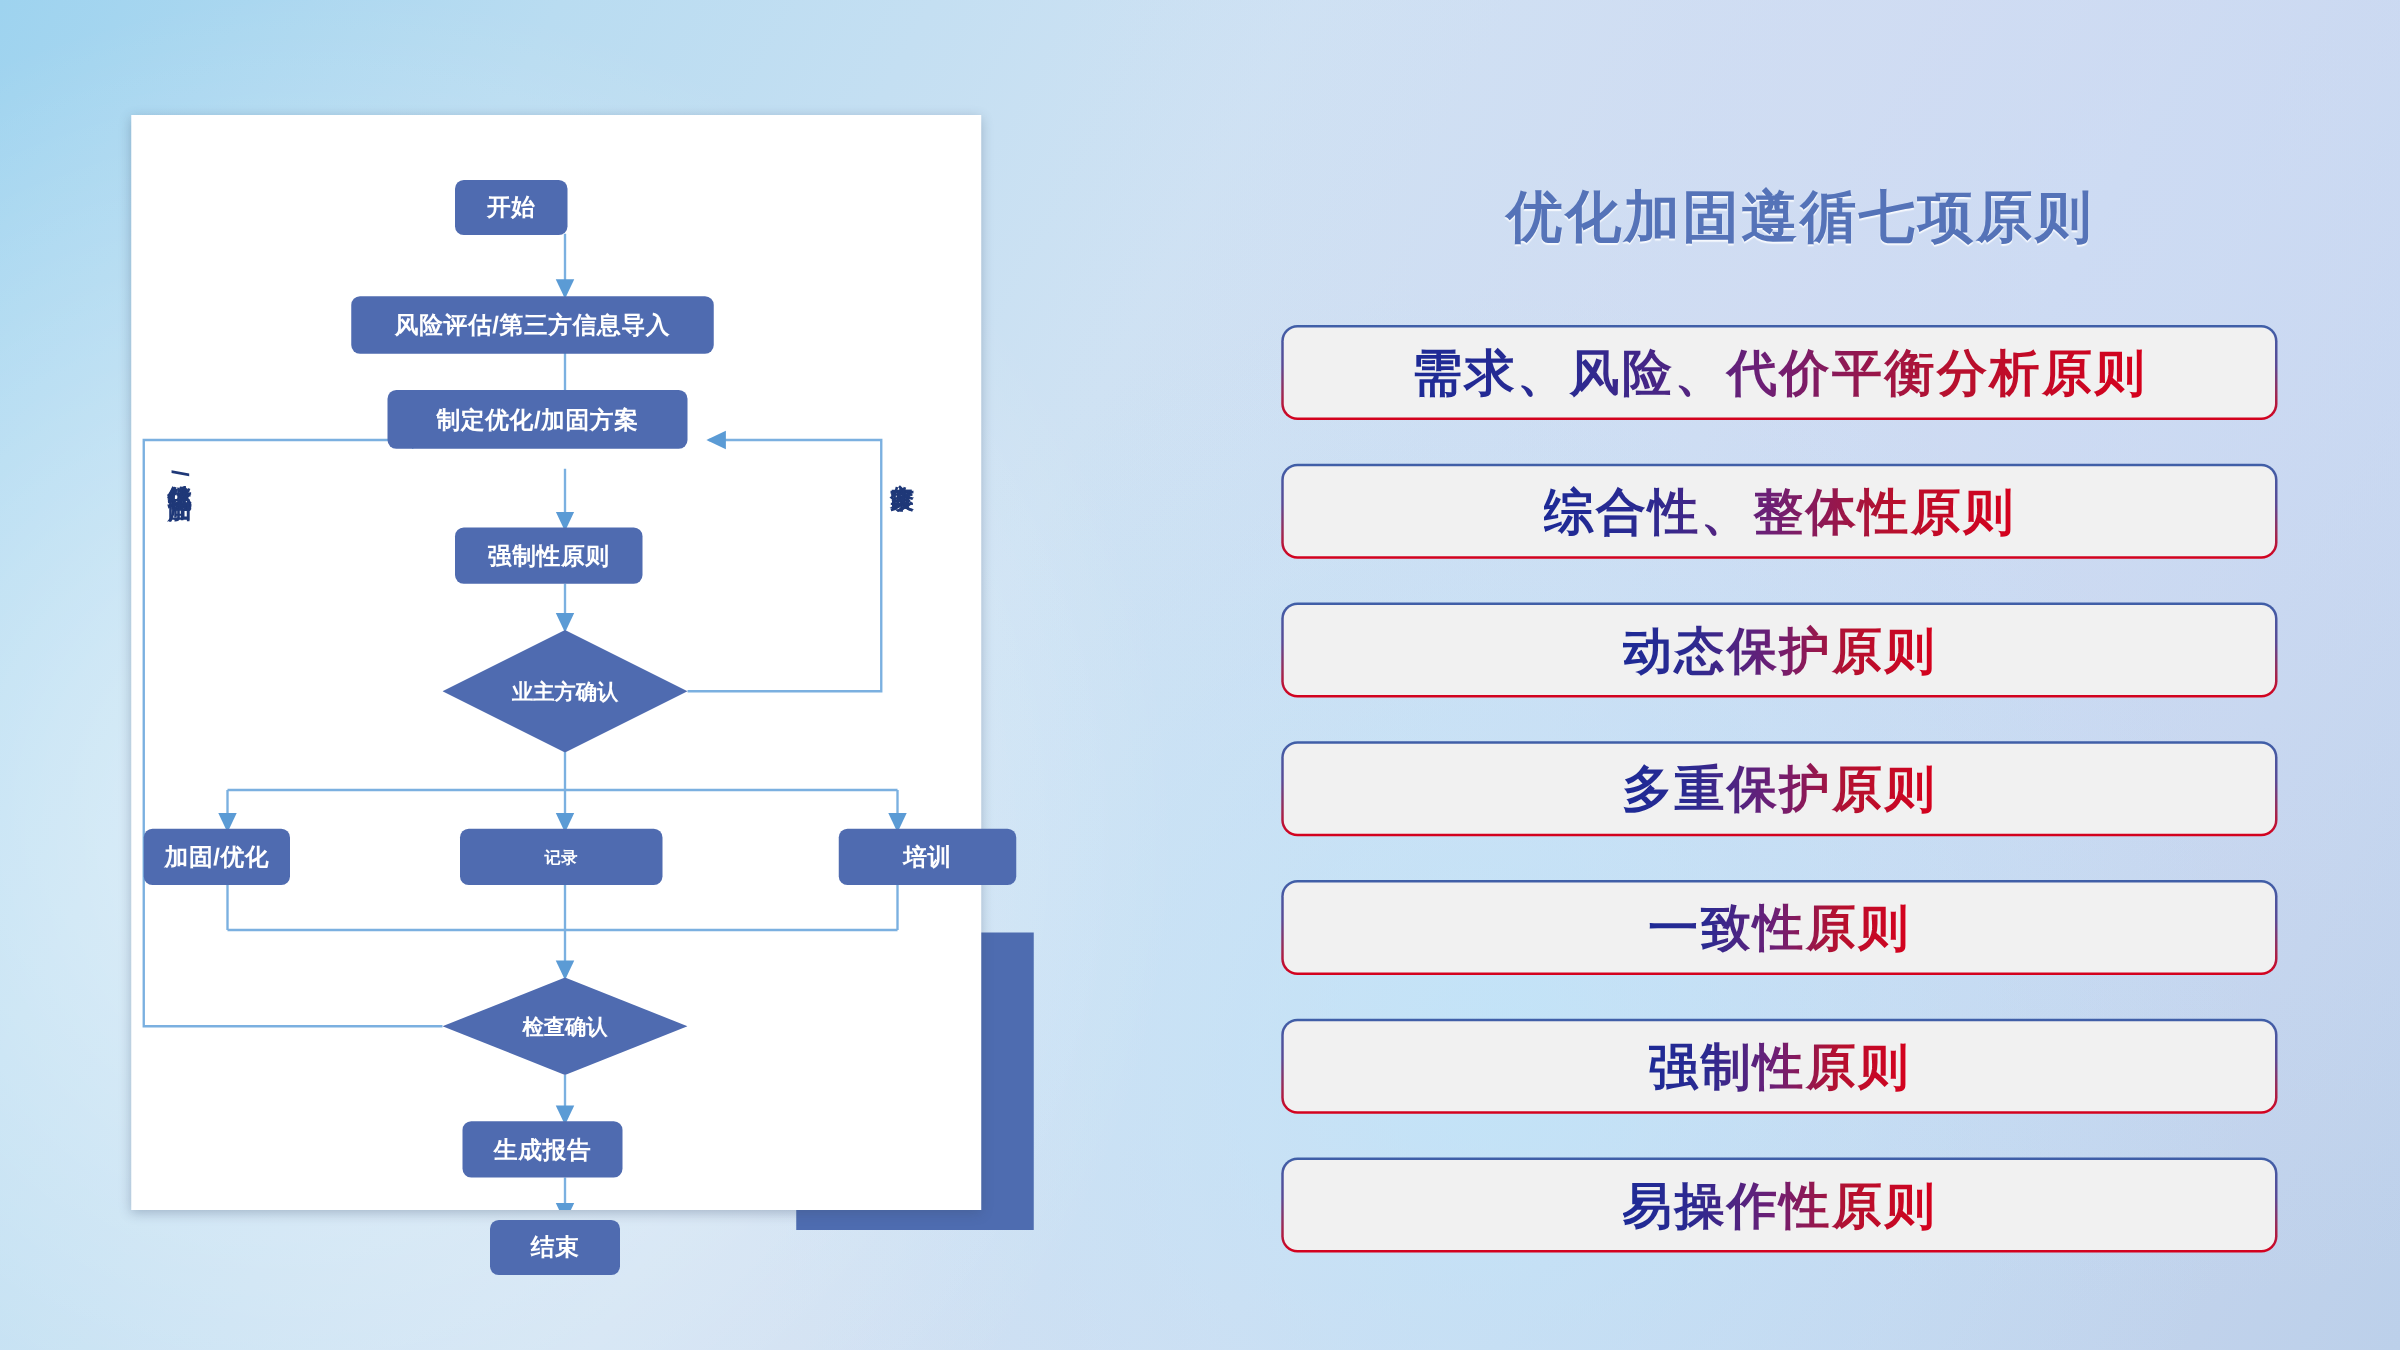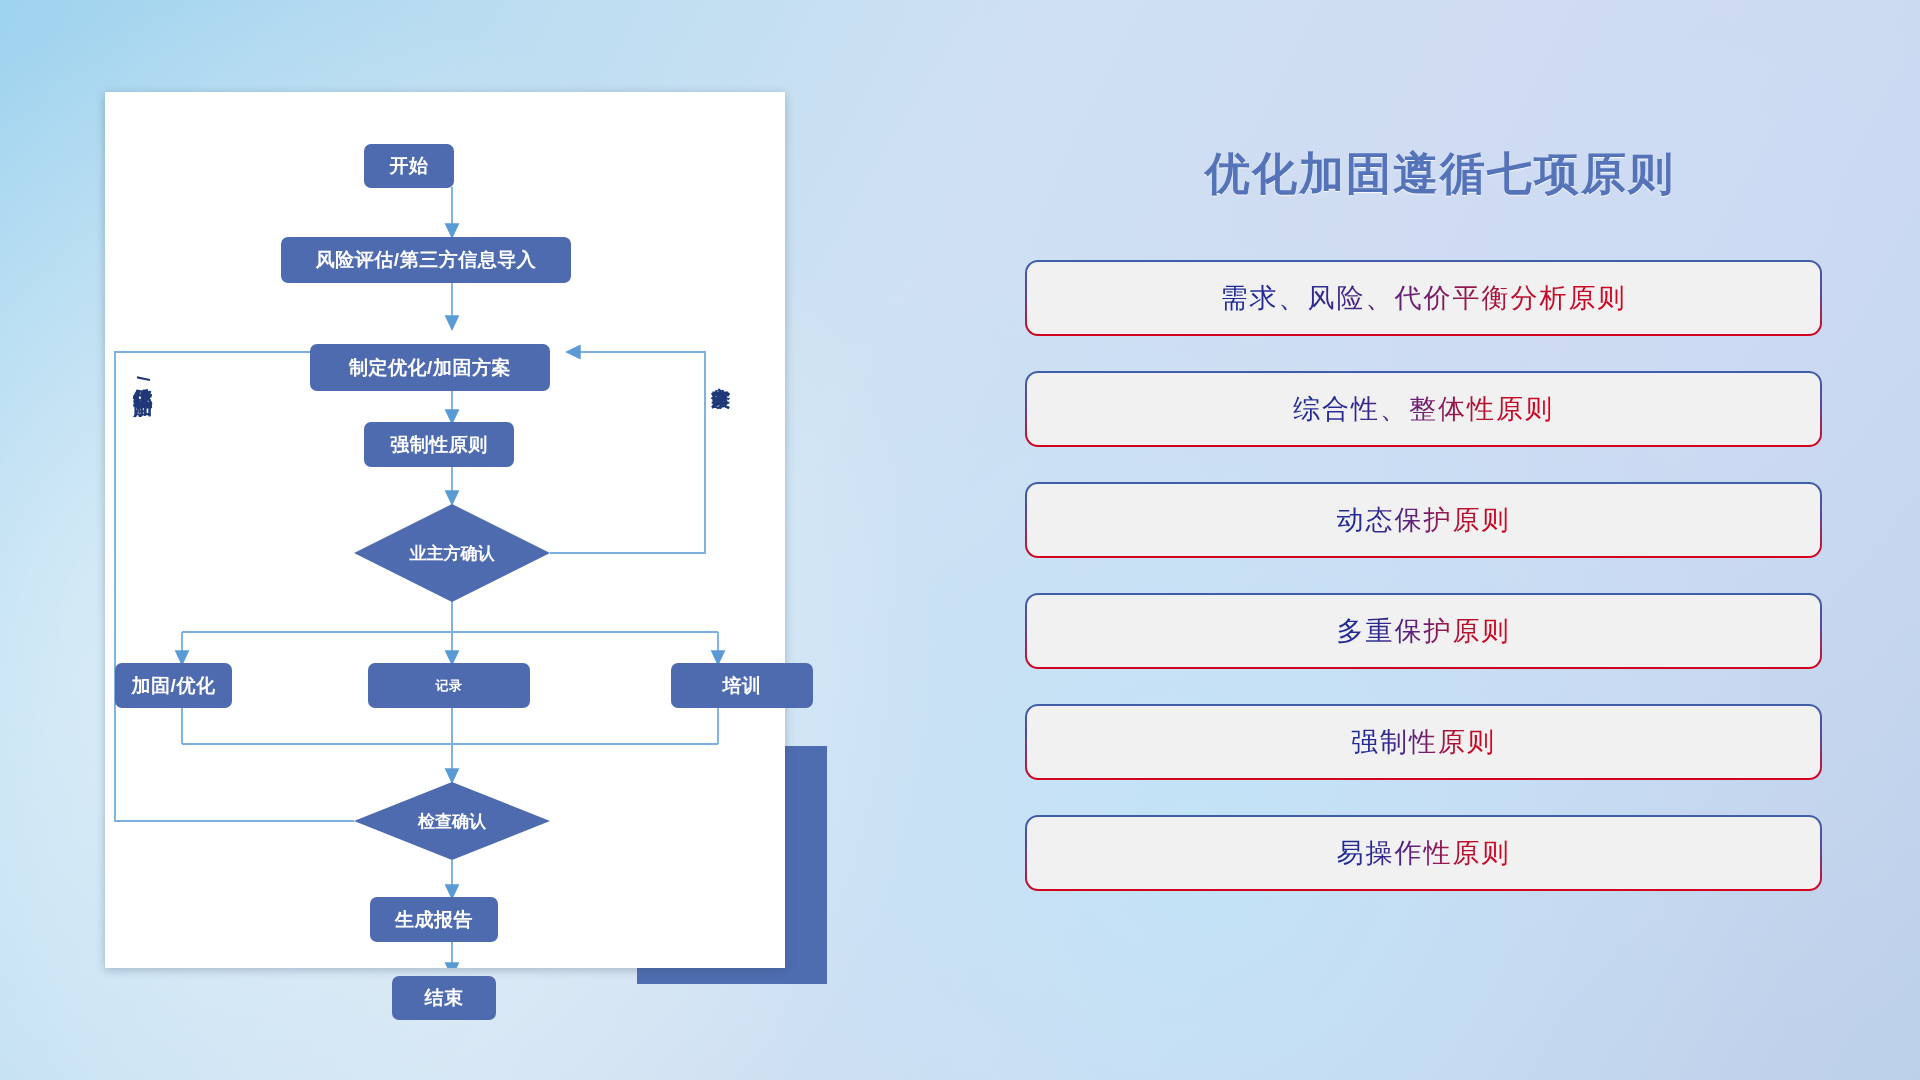--- a/index.html
+++ b/index.html
@@ -93,22 +93,22 @@
     border-radius: 13px;
     background: linear-gradient(180deg, #3f5fa8 0%, #5a4a95 42%, #9c2a55 72%, #d6001c 100%);
   }
   .principle-card {
     width: 100%; height: 100%;
     border-radius: 11px;
     background: #f1f1f1;
     display: flex; align-items: center; justify-content: center;
   }
   .principle-text {
-    font-size: 27px;
-    font-weight: normal;
+    font-size: 40px;
+    font-weight: bold;
     letter-spacing: 2px;
     background: linear-gradient(90deg, #1d2a96 0%, #2b2a91 22%, #6d1f75 48%, #b5112f 72%, #d6001c 100%);
     -webkit-background-clip: text;
     background-clip: text;
     color: transparent;
     -webkit-text-fill-color: transparent;
     white-space: nowrap;
   }
 </style>
 </head>
@@ -159,21 +159,21 @@
     </svg>
 
     <div class="node" style="left:259px; top:52px; width:90px; height:44px; font-size:19px;">
       <span>开始</span>
     </div>
 
     <div class="node" style="left:176px; top:145px; width:290px; height:46px; font-size:19px;">
       <span>风险评估/第三方信息导入</span>
     </div>
 
-    <div class="node" style="left:205px; top:252px; width:240px; height:47px; font-size:19px;">
+    <div class="node" style="left:205px; top:220px; width:240px; height:47px; font-size:19px;">
       <span>制定优化/加固方案</span>
     </div>
 
     <div class="node" style="left:259px; top:330px; width:150px; height:45px; font-size:19px;">
       <span>强制性原则</span>
     </div>
 
     <div class="diamond" style="left:249px; top:412px; width:196px; height:98px;">
       <svg width="196" height="98" viewBox="0 0 196 98">
         <polygon points="98,0 196,49 98,98 0,49" fill="#4f6bb0"></polygon>
@@ -242,20 +242,25 @@
         <span class="principle-text">动态保护原则</span>
       </div>
     </div>
 
     <div class="principle-wrap">
       <div class="principle-card">
         <span class="principle-text">多重保护原则</span>
       </div>
     </div>
 
+    <div class="principle-wrap">
+      <div class="principle-card">
+        <span class="principle-text">一致性原则</span>
+      </div>
+    </div>
 
     <div class="principle-wrap">
       <div class="principle-card">
         <span class="principle-text">强制性原则</span>
       </div>
     </div>
 
     <div class="principle-wrap">
       <div class="principle-card">
         <span class="principle-text">易操作性原则</span>

